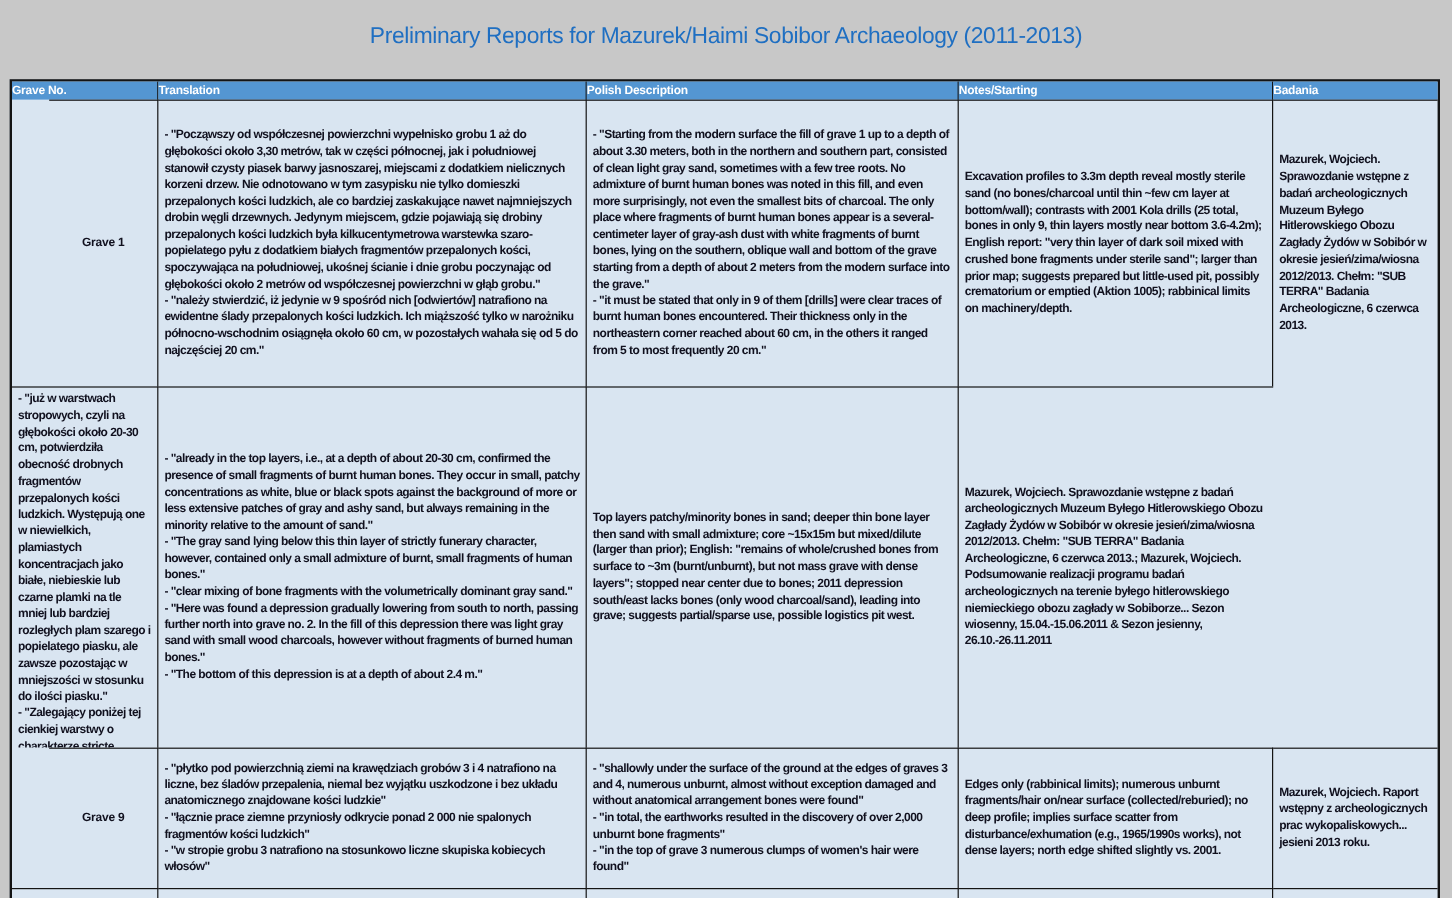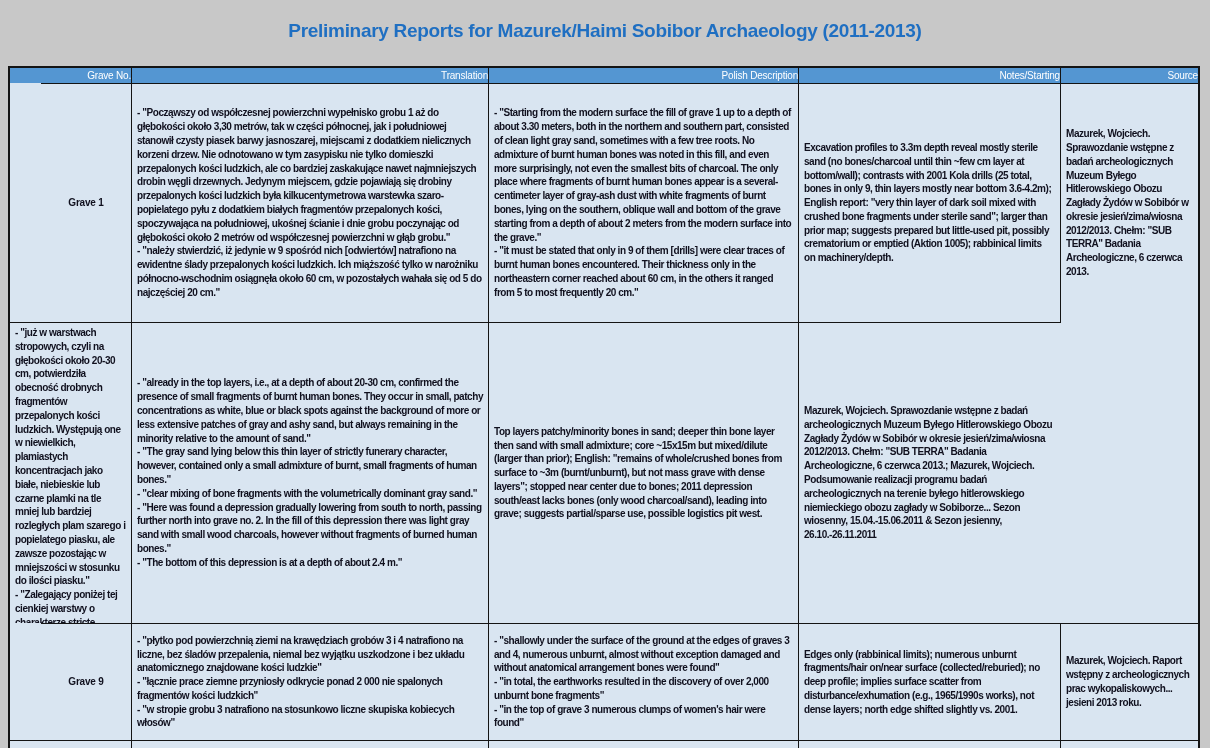--- a/index.html
+++ b/index.html
@@ -5,42 +5,42 @@
   * { box-sizing: border-box; margin: 0; padding: 0; }
   html, body {
     width: 1210px; height: 748px; overflow: hidden;
     background: var(--page_bg, #c8c8c8);
     font-family: "Liberation Sans", sans-serif;
   }
   .title {
     margin-top: 20px;
     text-align: center;
     font-size: 19px;
-    font-weight: bold;
+    font-weight: normal;
     letter-spacing: -0.3px;
     color: var(--title_text, #1f6fc2);
   }
   .table {
     position: absolute;
     left: 8px; top: 66px;
     width: 1192px;
     border: 2px solid var(--border, #141414);
     background: var(--cell_bg, #d9e5f1);
   }
   .row {
     display: grid;
     grid-template-columns: 122px 357px 310px 262px 137px;
   }
   .hcell {
     background: var(--header_bg, #5496d2);
     color: #ffffff;
-    font-weight: normal;
+    font-weight: bold;
     font-size: 10px;
     letter-spacing: -0.2px;
-    text-align: right;
+    text-align: left;
     height: 15px;
     line-height: 15px;
     border-right: 1px solid var(--border, #141414);
     overflow: hidden;
   }
   .row > :last-child { border-right: none; }
   .cell {
     border-right: 1.5px solid var(--border, #141414);
     border-top: 1.5px solid var(--border, #141414);
     display: flex;
@@ -76,21 +76,21 @@
 <div>
   <h1 class="title">Preliminary Reports for Mazurek/Haimi Sobibor Archaeology (2011-2013)</h1>
 
   <div class="table">
 
     <div class="row">
       <div class="hcell">Grave No.</div>
       <div class="hcell">Translation</div>
       <div class="hcell">Polish Description</div>
       <div class="hcell">Notes/Starting</div>
-      <div class="hcell">Source</div>
+      <div class="hcell">Badania</div>
     </div>
 
     <div class="row r1">
       <div class="cell grave-cell">
         <div class="inner">Grave 1</div>
       </div>
       <div class="cell">
         <div class="inner">- "Począwszy od współczesnej powierzchni wypełnisko grobu 1 aż do głębokości około 3,30 metrów, tak w części północnej, jak i południowej stanowił czysty piasek barwy jasnoszarej, miejscami z dodatkiem nielicznych korzeni drzew. Nie odnotowano w tym zasypisku nie tylko domieszki przepalonych kości ludzkich, ale co bardziej zaskakujące nawet najmniejszych drobin węgli drzewnych. Jedynym miejscem, gdzie pojawiają się drobiny przepalonych kości ludzkich była kilkucentymetrowa warstewka szaro-popielatego pyłu z dodatkiem białych fragmentów przepalonych kości, spoczywająca na południowej, ukośnej ścianie i dnie grobu poczynając od głębokości około 2 metrów od współczesnej powierzchni w głąb grobu."
 - "należy stwierdzić, iż jedynie w 9 spośród nich [odwiertów] natrafiono na ewidentne ślady przepalonych kości ludzkich. Ich miąższość tylko w narożniku północno-wschodnim osiągnęła około 60 cm, w pozostałych wahała się od 5 do najczęściej 20 cm."</div>
       </div>

